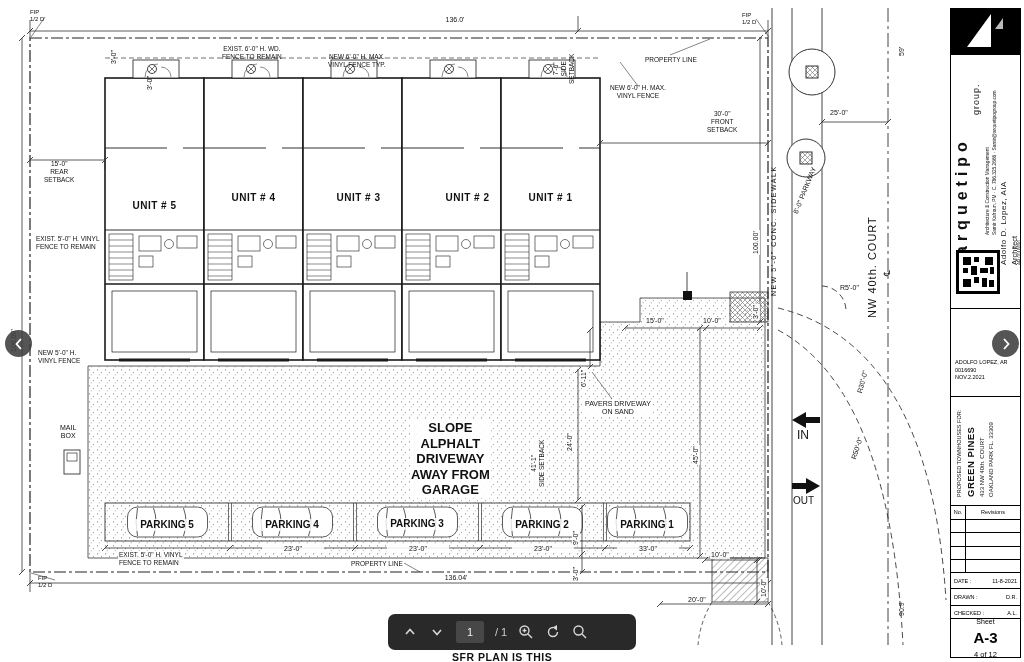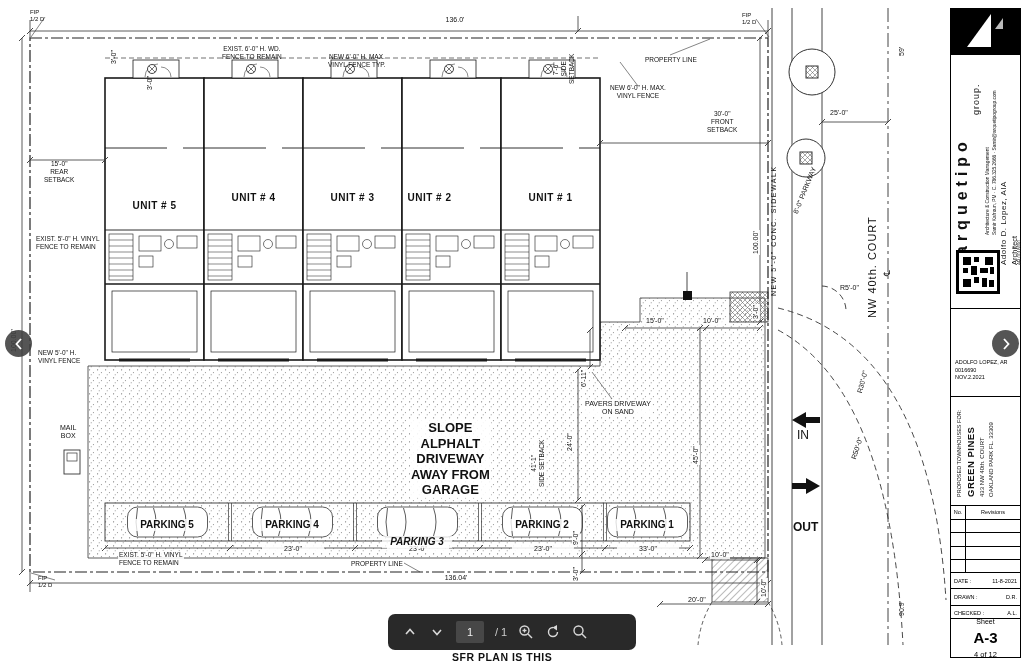--- a/index.html
+++ b/index.html
@@ -297,37 +297,37 @@
 SETBACK</span>
 <span class="lbl note l" style="left:36px;top:235px;">EXIST. 5'-0" H. VINYL
 FENCE TO REMAIN</span>
 <span class="lbl note l" style="left:38px;top:349px;">NEW 5'-0" H.
 VINYL FENCE</span>
 <span class="lbl dim rot" style="left:110px;top:64px;">3'-0"</span>
 <span class="lbl dim rot" style="left:146px;top:90px;">3'-0"</span>
 
 <span class="lbl unit-lbl" style="left:105px;top:200px;">UNIT # 5</span>
 <span class="lbl unit-lbl" style="left:204px;top:192px;">UNIT # 4</span>
-<span class="lbl unit-lbl" style="left:303px;top:192px;">UNIT # 3</span>
-<span class="lbl unit-lbl" style="left:380px;top:192px;">UNIT # 2</span>
+<span class="lbl unit-lbl" style="left:303px;top:192px;padding-left:6px;">UNIT # 3</span>
+<span class="lbl unit-lbl" style="left:418px;top:192px;">UNIT # 2</span>
 <span class="lbl unit-lbl" style="left:501px;top:192px;">UNIT # 1</span>
 
 <span class="lbl rot" style="left:770px;top:296px;font-size:7px;letter-spacing:1.5px;">NEW 5'-0" CONC. SIDEWALK</span>
 <span class="lbl rot" style="left:792px;top:212px;font-size:7px;transform:rotate(-68deg);">8'-0" PARKWAY</span>
 <span class="lbl rot" style="left:866px;top:318px;font-size:11px;letter-spacing:1px;">NW 40th. COURT</span>
 <span class="lbl rot cl-sym" style="left:882px;top:276px;font-size:9px;">℄</span>
 <span class="lbl dim rot" style="left:898px;top:56px;">59'</span>
 <span class="lbl dim rot" style="left:898px;top:616px;">90.9'</span>
 
 <span class="lbl dim" style="left:840px;top:284px;">R5'-0"</span>
 <span class="lbl dim rot" style="left:856px;top:392px;transform:rotate(-75deg);">R30'-0"</span>
 <span class="lbl dim rot" style="left:850px;top:458px;transform:rotate(-72deg);">R50'-0"</span>
 
 <span class="lbl" style="left:797px;top:428px;font-weight:normal;font-size:12px;">IN</span>
-<span class="lbl" style="left:793px;top:495px;font-weight:bold;font-size:12px;margin-top:25px;">OUT</span>
+<span class="lbl" style="left:793px;top:495px;font-weight:normal;font-size:10px;">OUT</span>
 
 <span class="lbl bg" style="left:584px;top:400px;font-size:7px;">PAVERS DRIVEWAY
 ON SAND</span>
 <span class="lbl bg" style="left:410px;top:420px;font-size:13px;font-weight:bold;">SLOPE
 ALPHALT
 DRIVEWAY
 AWAY FROM
 GARAGE</span>
 <span class="lbl" style="left:60px;top:424px;">MAIL
 BOX</span>
@@ -346,21 +346,21 @@
 <span class="lbl dim bg" style="left:262px;top:545px;width:60px;">23'-0"</span>
 <span class="lbl dim bg" style="left:387px;top:545px;width:60px;">23'-0"</span>
 <span class="lbl dim bg" style="left:512px;top:545px;width:60px;">23'-0"</span>
 <span class="lbl dim bg" style="left:617px;top:545px;width:60px;">33'-0"</span>
 <span class="lbl dim bg" style="left:710px;top:551px;">10'-0"</span>
 <span class="lbl dim" style="left:688px;top:596px;">20'-0"</span>
 <span class="lbl dim rot bg" style="left:760px;top:598px;">10'-0"</span>
 
 <span class="lbl pk-lbl" style="left:132px;top:519px;">PARKING 5</span>
 <span class="lbl pk-lbl" style="left:257px;top:519px;">PARKING 4</span>
-<span class="lbl pk-lbl" style="left:382px;top:536px;font-style:italic;">PARKING 3</span>
+<span class="lbl pk-lbl" style="left:382px;top:518px;">PARKING 3</span>
 <span class="lbl pk-lbl" style="left:507px;top:519px;">PARKING 2</span>
 <span class="lbl pk-lbl" style="left:612px;top:519px;">PARKING 1</span>
 
 <span class="lbl note l bg" style="left:118px;top:551px;">EXIST. 5'-0" H. VINYL
 FENCE TO REMAIN</span>
 <span class="lbl note bg" style="left:350px;top:560px;">PROPERTY LINE</span>
 
 
 <aside id="titleblock">
   <div class="tb-box" id="tb-logo">

